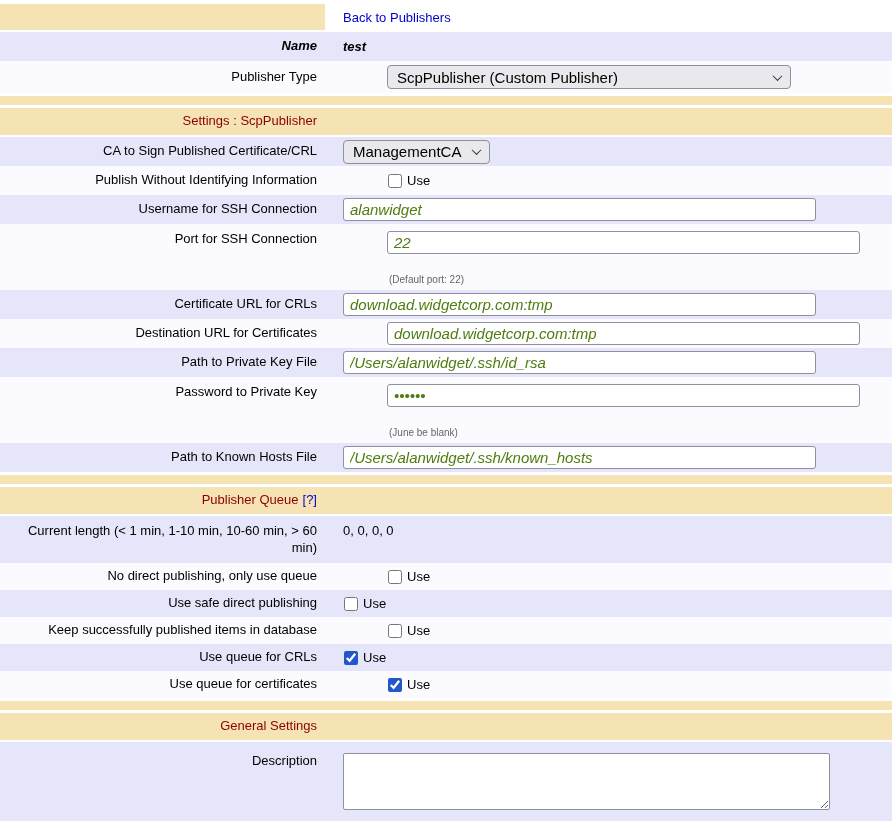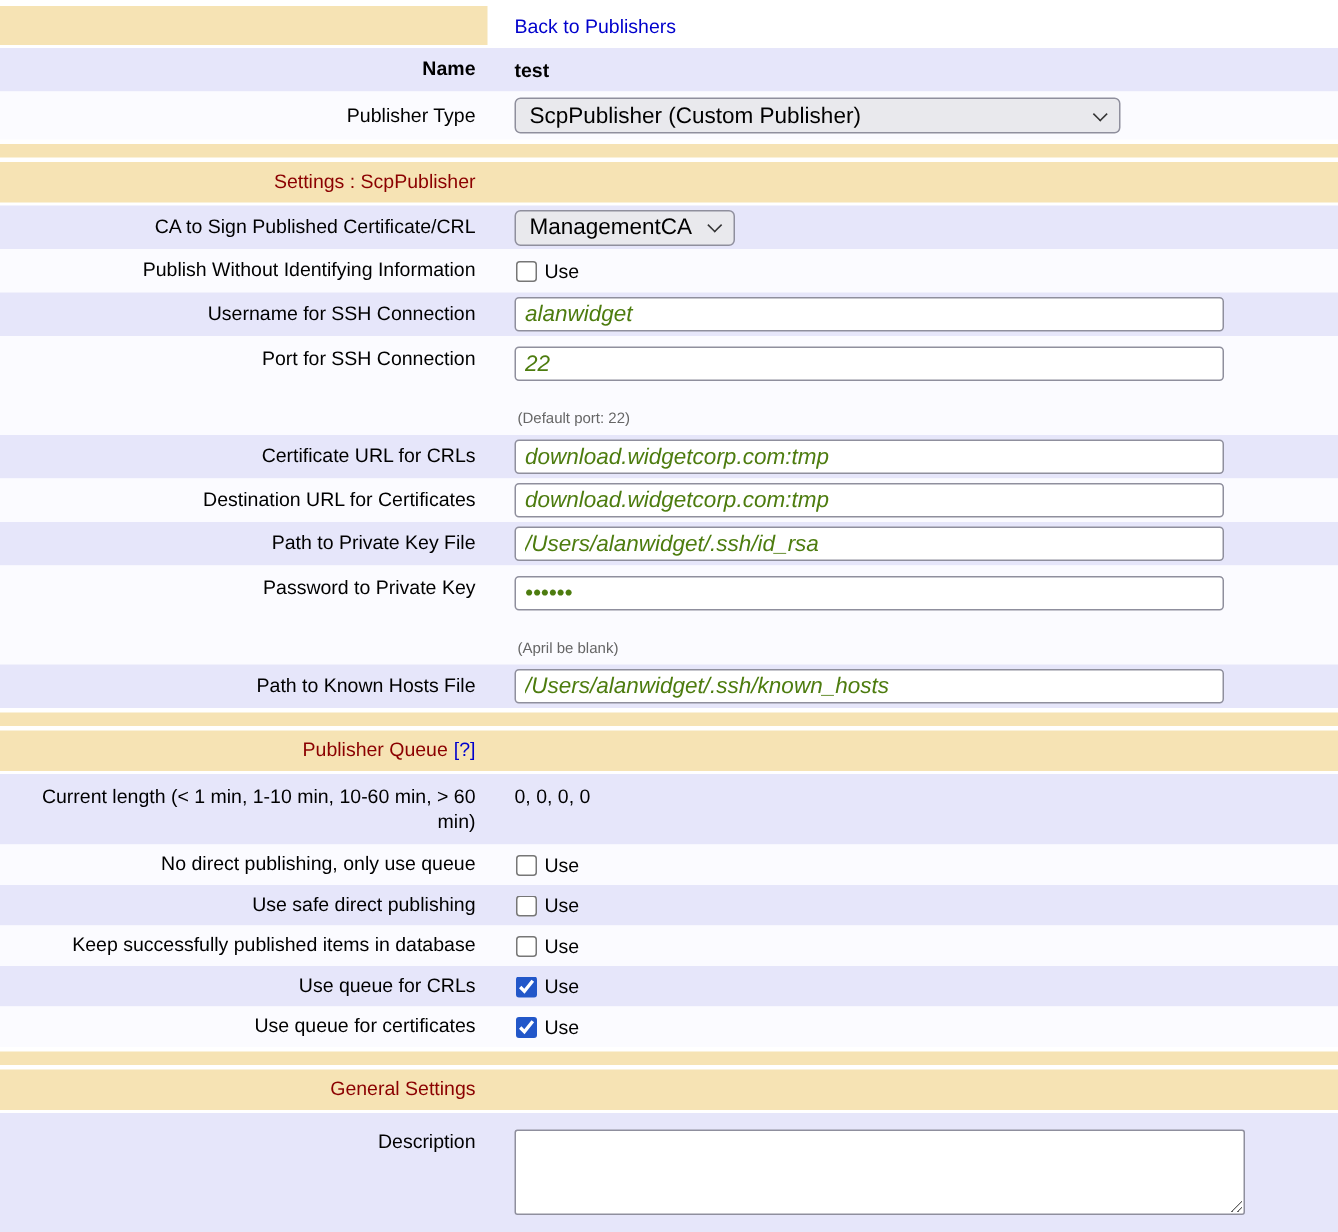--- a/index.html
+++ b/index.html
@@ -12,28 +12,28 @@
     color: #000;
     padding-top: 4px;
   }
   .row {
     display: grid;
     grid-template-columns: 325px 1fr;
     align-items: center;
     min-height: 29px;
   }
   .lav   { background: #E6E6FA; }
-  .white { background: #FBFBFF; }
+  .white { background: #FBFBFF; gap: 44px; }
   .label-cell {
     text-align: right;
     padding: 4px 8px 4px 4px;
     line-height: 1.3;
   }
   .field-cell { padding: 2px 18px; }
-  .bold { font-weight: bold; }
+  .bold { font-weight: bold; font-style: italic; }
 
   
   .band {
     height: 9px;
     background: #F6E3B4;
     margin: 3px 0;
   }
   .section-header {
     display: grid;
     grid-template-columns: 325px 1fr;
@@ -217,21 +217,21 @@
     <div class="label-cell">Path to Private Key File</div>
     <div class="field-cell">
       <input type="text" class="ti" value="/Users/alanwidget/.ssh/id_rsa" style="">
     </div>
   </div>
 
   <div class="row white align-top">
     <div class="label-cell">Password to Private Key</div>
     <div class="field-cell stack">
       <input type="password" class="ti" value="••••••" style="">
-      <div class="note">(April be blank)</div>
+      <div class="note">(June be blank)</div>
     </div>
   </div>
 
   <div class="row lav">
     <div class="label-cell">Path to Known Hosts File</div>
     <div class="field-cell">
       <input type="text" class="ti" value="/Users/alanwidget/.ssh/known_hosts" style="">
     </div>
   </div>
 

